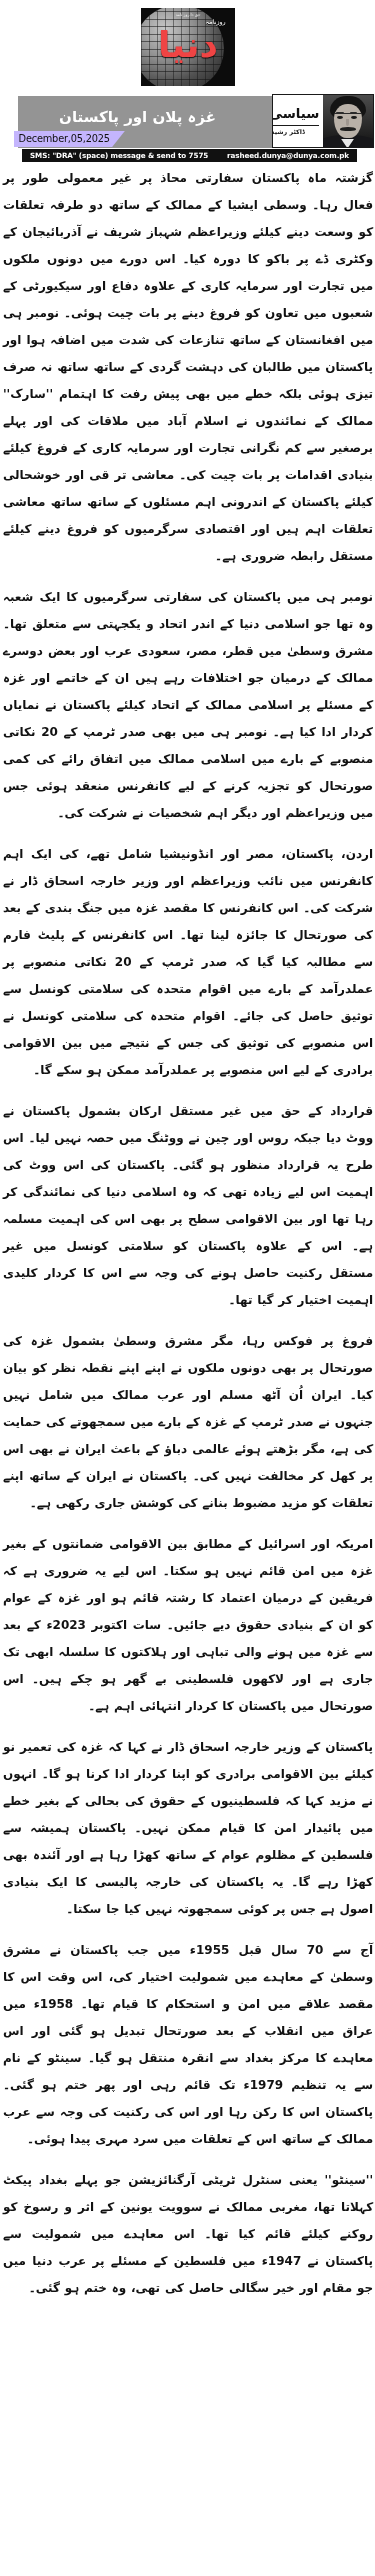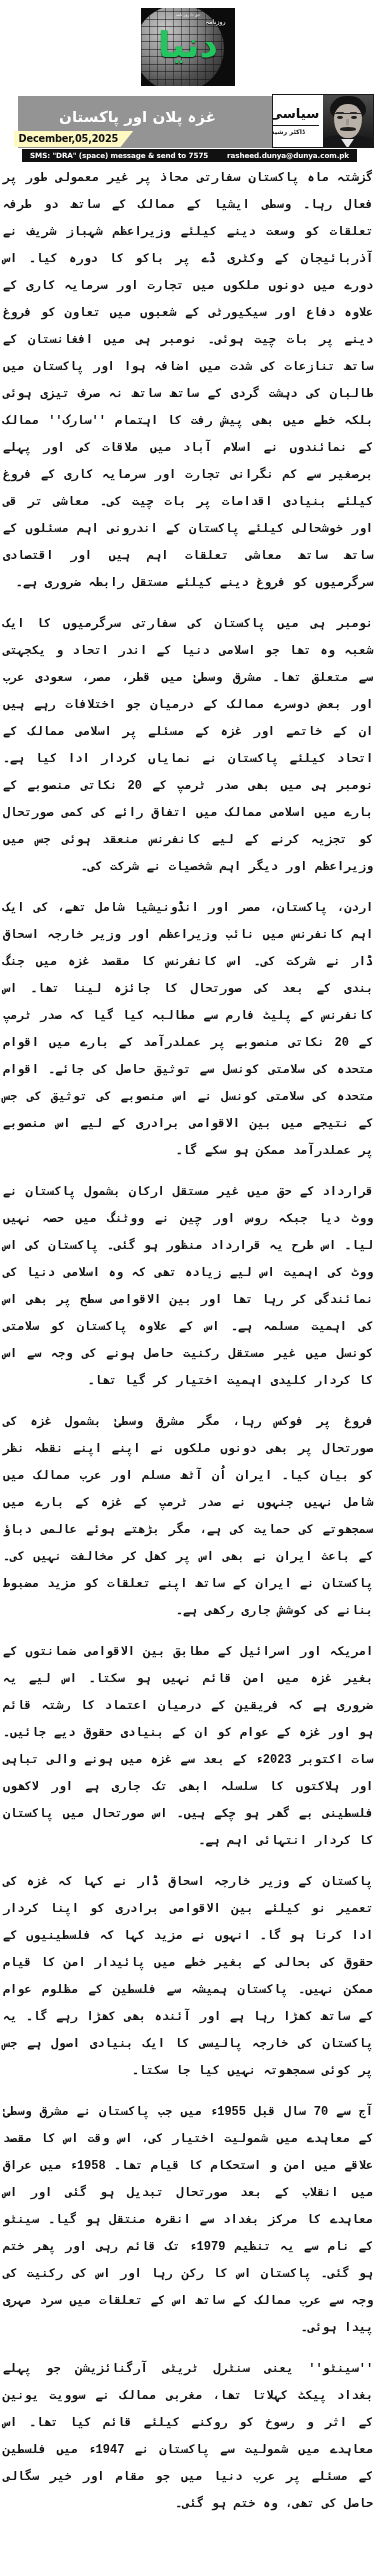--- a/index.html
+++ b/index.html
@@ -75,21 +75,21 @@
       rgba(255,255,255,0.00) 7px,
       rgba(20,20,20,0.45) 7px,
       rgba(20,20,20,0.45) 8px);
   }
   .logo-wordmark {
     position: absolute;
     inset: 0;
     display: flex;
     align-items: center;
     justify-content: center;
-    color: #22c55e;
+    color: #ef4444;
     font-size: 36px;
     line-height: 1;
     font-weight: 700;
     letter-spacing: -1.2px;
     text-shadow: 0 0.6px 1.2px rgba(0,0,0,.85);
     z-index: 3;
     padding-bottom: 4.6px;
   }
   .logo-sub {
     position: absolute;
@@ -140,24 +140,24 @@
     letter-spacing: 0px;
     direction: rtl;
     white-space: nowrap;
   }
   .date-chip {
     position: absolute;
     left: 14px;
     top: 38px;
     height: 16px;
     padding: 0 15px 0 4.6px;
-    background: #fef9c3;
+    background: #c4b5fd;
     color: #111111;
     font-size: 9.8px;
-    font-weight: 700;
+    font-weight: 400;
     display: flex;
     align-items: center;
     line-height: 16px;
     clip-path: polygon(0 0, 100% 0, calc(100% - 12.7px) 100%, 0 100%);
     z-index: 4;
     letter-spacing: -0.2px;
   }
 
   
   .author-box {
@@ -301,21 +301,20 @@
     font-weight: 600;
     letter-spacing: -0.1px;
     white-space: nowrap;
   }
 
   
   .article {
     padding: 8px 2.9px 23px 2.9px;
     box-sizing: border-box;
     width: 376px;
-    font-family: Liberation Mono, monospace;
   }
   .article p {
     margin: 0 0 0 0;
     direction: rtl;
     text-align: justify;
     text-align-last: right;
     font-size: 12px;
     line-height: 27px;
     color: #121212;
     font-weight: 600;

